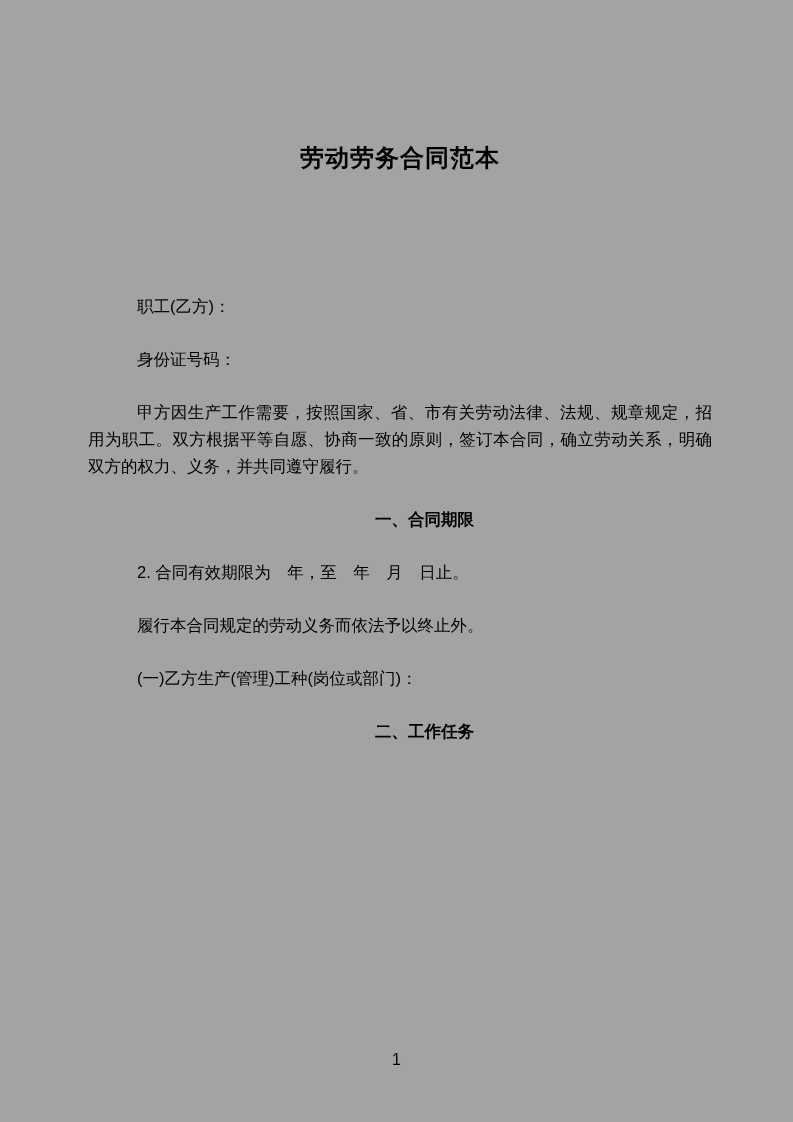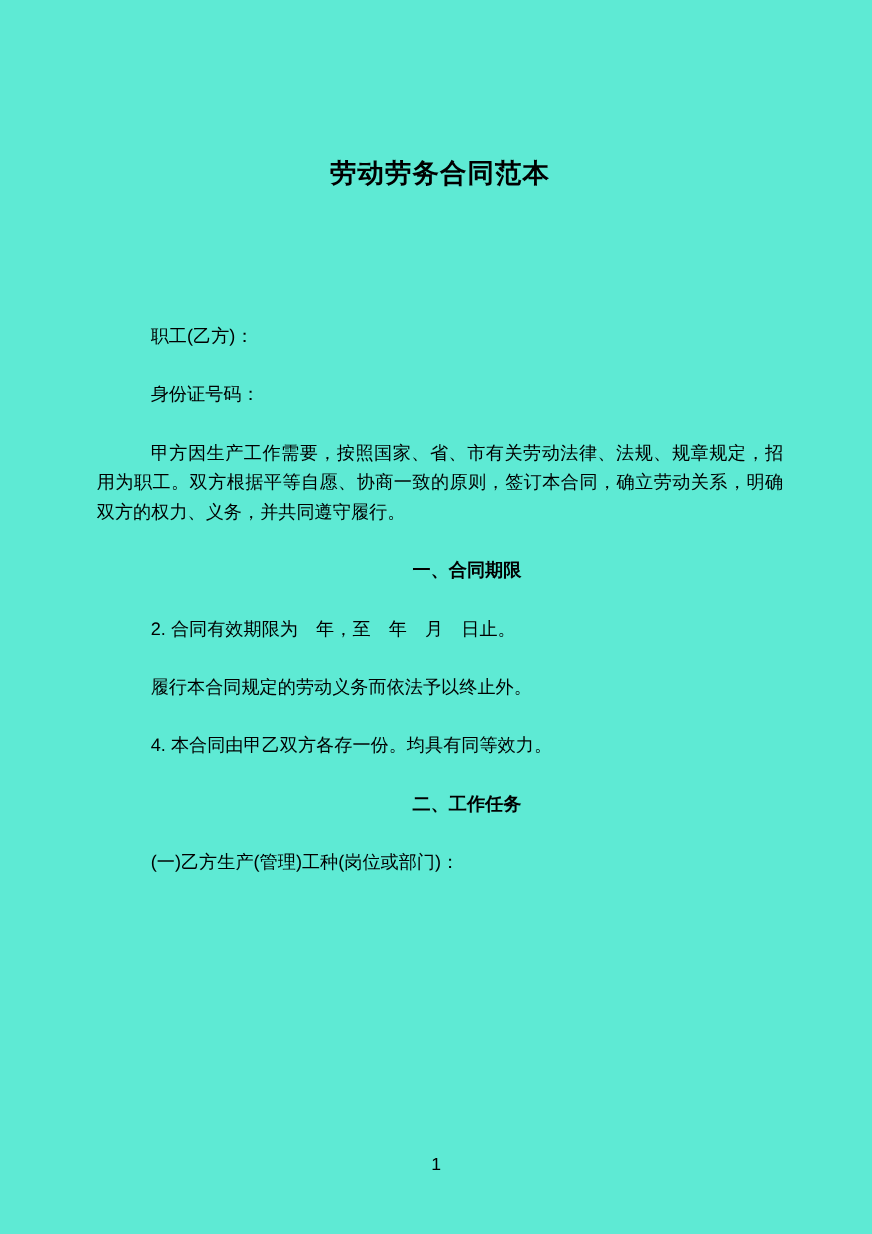--- a/index.html
+++ b/index.html
@@ -4,21 +4,21 @@
 <style>
   html, body {
     margin: 0;
     padding: 0;
     background: #ffffff;
   }
   .page {
     position: relative;
     width: 793px;
     height: 1122px;
-    background: #5eead4;
+    background: #a3a3a3;
     overflow: hidden;
     font-family: "Liberation Sans", "DejaVu Sans", sans-serif;
     color: #000000;
   }
   .doc {
     position: absolute;
     left: 88px;
     top: 143px;
     width: 624px;
   }
@@ -73,22 +73,21 @@
     <p class="para">甲方因生产工作需要，按照国家、省、市有关劳动法律、法规、规章规定，招用为职工。双方根据平等自愿、协商一致的原则，签订本合同，确立劳动关系，明确双方的权力、义务，并共同遵守履行。</p>
 
     <p class="para heading">一、合同期限</p>
 
 
     <p class="para">2. 合同有效期限为　年，至　年　月　日止。</p>
 
 
     <p class="para">履行本合同规定的劳动义务而依法予以终止外。</p>
 
-    <p class="para">4. 本合同由甲乙双方各存一份。均具有同等效力。</p>
+
+    <p class="para">(一)乙方生产(管理)工种(岗位或部门)：</p>
 
     <p class="para heading">二、工作任务</p>
-
-    <p class="para">(一)乙方生产(管理)工种(岗位或部门)：</p>
 
   </div>
 
   <div class="page-number">1</div>
 </div>
 
 </body></html>

